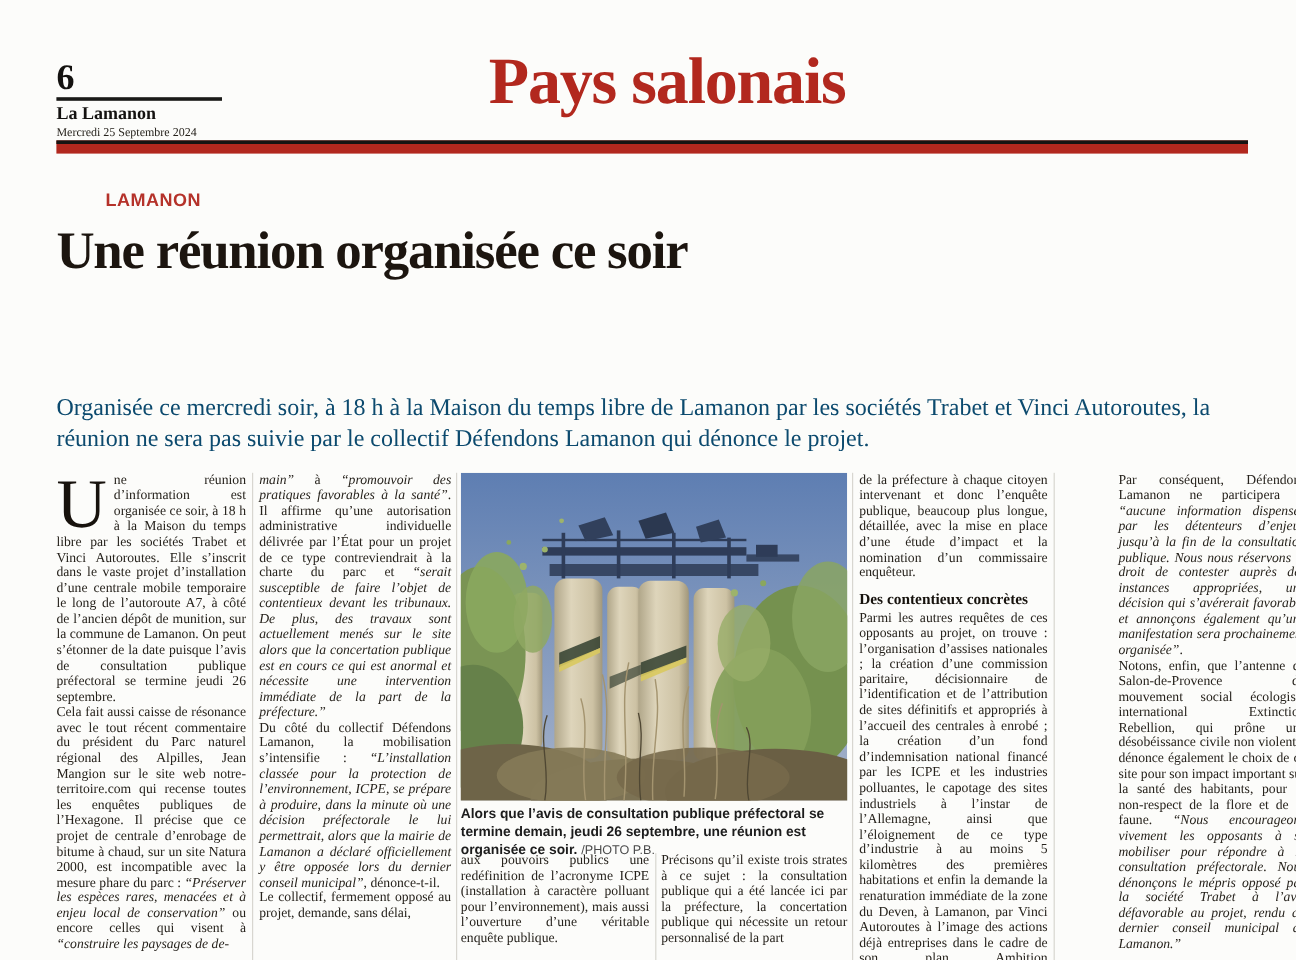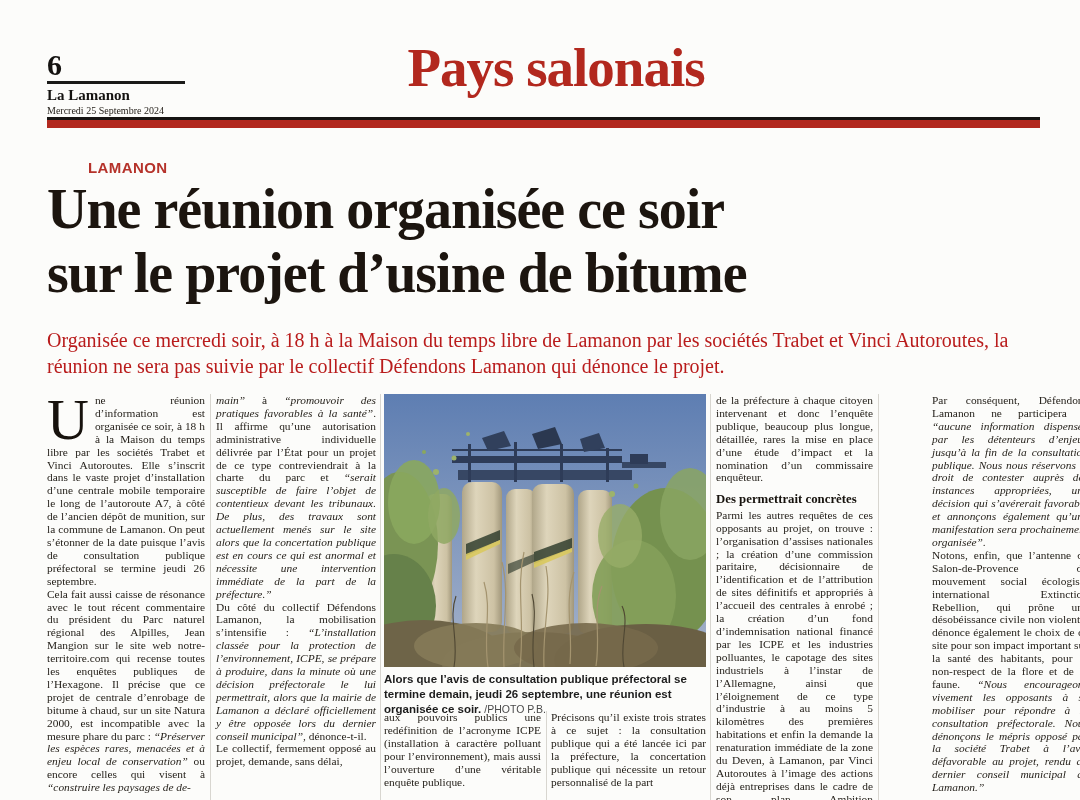--- a/index.html
+++ b/index.html
@@ -25,26 +25,26 @@
     background:var(--accent-red,#b2281e); border-top:3px solid #161412;
   }
   
   .kicker {
     position:absolute; left:47px; top:159px;
     font-family:"Liberation Sans", sans-serif; font-weight:700;
     font-size:15px; letter-spacing:.4px; color:#b5322a;margin-left:41px;
   }
   .headline {
     position:absolute; left:47px; top:177px; width:980px;
-    font-size:56px; line-height:64px; font-weight:700; letter-spacing:-1px;
+    font-size:44px; line-height:64px; font-weight:700; letter-spacing:-1px;
     color:#1c150f;
   }
   .standfirst {
     position:absolute; left:47px; top:327px; width:995px;
-    font-size:20px; line-height:26px; color:#b91c1c;
+    font-size:20px; line-height:26px; color:#0c4a6e;
   }
   
   .body-area { position:absolute; left:47px; top:394px; width:993px; height:406px; }
   .col { position:absolute; top:0; }
   .c1 { left:0;     width:158px; }
   .c2 { left:169px; width:160px; }
   .c3 { left:337px; top:317px; width:157px; }
   .c4 { left:504px; top:317px; width:155px; }
   .c5 { left:669px; width:157px; }
   .c6 { left:885px; width:156px; }
@@ -82,21 +82,21 @@
   <div class="masthead-left">
     <div class="page-num">6</div>
     <div class="num-rule"></div>
     <div class="paper-name">La Lamanon</div>
     <div class="edition-date">Mercredi 25 Septembre 2024</div>
   </div>
   <div class="section-title">Pays salonais</div>
   <div class="red-band"></div>
 
   <div class="kicker">LAMANON</div>
-  <h1 class="headline"><span>Une réunion organisée ce soir</span><br><span>sur le projet d’usine de bitume</span></h1>
+  <h1 class="headline"><span>Une réunion organisée ce soir</span><br></h1>
   <div class="standfirst">Organisée ce mercredi soir, à 18 h à la Maison du temps libre de Lamanon par les sociétés Trabet et Vinci Autoroutes, la réunion ne sera pas suivie par le collectif Défendons Lamanon qui dénonce le projet.</div>
 
   <div class="body-area">
     <div class="vrule vr1"></div>
     <div class="vrule vr2"></div>
     <div class="vrule vr-mid"></div>
     <div class="vrule vr3"></div>
     <div class="vrule vr4"></div>
 
     <div class="col c1">
@@ -191,22 +191,22 @@
 
     <div class="col c3">
       <p class="bp"><span>aux pouvoirs publics une redéfinition de l’acronyme ICPE (installation à caractère polluant pour l’environnement), mais aussi l’ouverture d’une véritable enquête publique.</span></p>
     </div>
 
     <div class="col c4">
       <p class="bp"><span>Précisons qu’il existe trois strates à ce sujet : la consultation publique qui a été lancée ici par la préfecture, la concertation publique qui nécessite un retour personnalisé de la part</span></p>
     </div>
 
     <div class="col c5">
-      <p class="bp"><span>de la préfecture à chaque citoyen intervenant et donc l’enquête publique, beaucoup plus longue, détaillée, rares la mise en place d’une étude d’impact et la nomination d’un commissaire enquêteur.</span></p>
-      <h3 class="subhead">Des permettrait concrètes</h3>
+      <p class="bp"><span>de la préfecture à chaque citoyen intervenant et donc l’enquête publique, beaucoup plus longue, détaillée, avec la mise en place d’une étude d’impact et la nomination d’un commissaire enquêteur.</span></p>
+      <h3 class="subhead">Des contentieux concrètes</h3>
       <p class="bp"><span>Parmi les autres requêtes de ces opposants au projet, on trouve : l’organisation d’assises nationales ; la création d’une commission paritaire, décisionnaire de l’identification et de l’attribution de sites définitifs et appropriés à l’accueil des centrales à enrobé ; la création d’un fond d’indemnisation national financé par les ICPE et les industries polluantes, le capotage des sites industriels à l’instar de l’Allemagne, ainsi que l’éloignement de ce type d’industrie à au moins 5 kilomètres des premières habitations et enfin la demande la renaturation immédiate de la zone du Deven, à Lamanon, par Vinci Autoroutes à l’image des actions déjà entreprises dans le cadre de son plan Ambition Environnement 2030.</span></p>
     </div>
 
     <div class="col c6">
       <p class="bp"><span>Par conséquent, Défendons Lamanon ne participera à </span><span class="it">“aucune information dispensée par les détenteurs d’enjeux jusqu’à la fin de la consultation publique. Nous nous réservons le droit de contester auprès des instances appropriées, une décision qui s’avérerait favorable et annonçons également qu’une manifestation sera prochainement organisée”</span><span>.</span></p>
       <p class="bp"><span>Notons, enfin, que l’antenne de Salon-de-Provence du mouvement social écologiste international Extinction Rebellion, qui prône une désobéissance civile non violente, dénonce également le choix de ce site pour son impact important sur la santé des habitants, pour le non-respect de la flore et de la faune. </span><span class="it">“Nous encourageons vivement les opposants à se mobiliser pour répondre à la consultation préfectorale. Nous dénonçons le mépris opposé par la société Trabet à l’avis défavorable au projet, rendu du dernier conseil municipal de Lamanon.”</span></p>
 
     </div>
   </div>
 </div>

